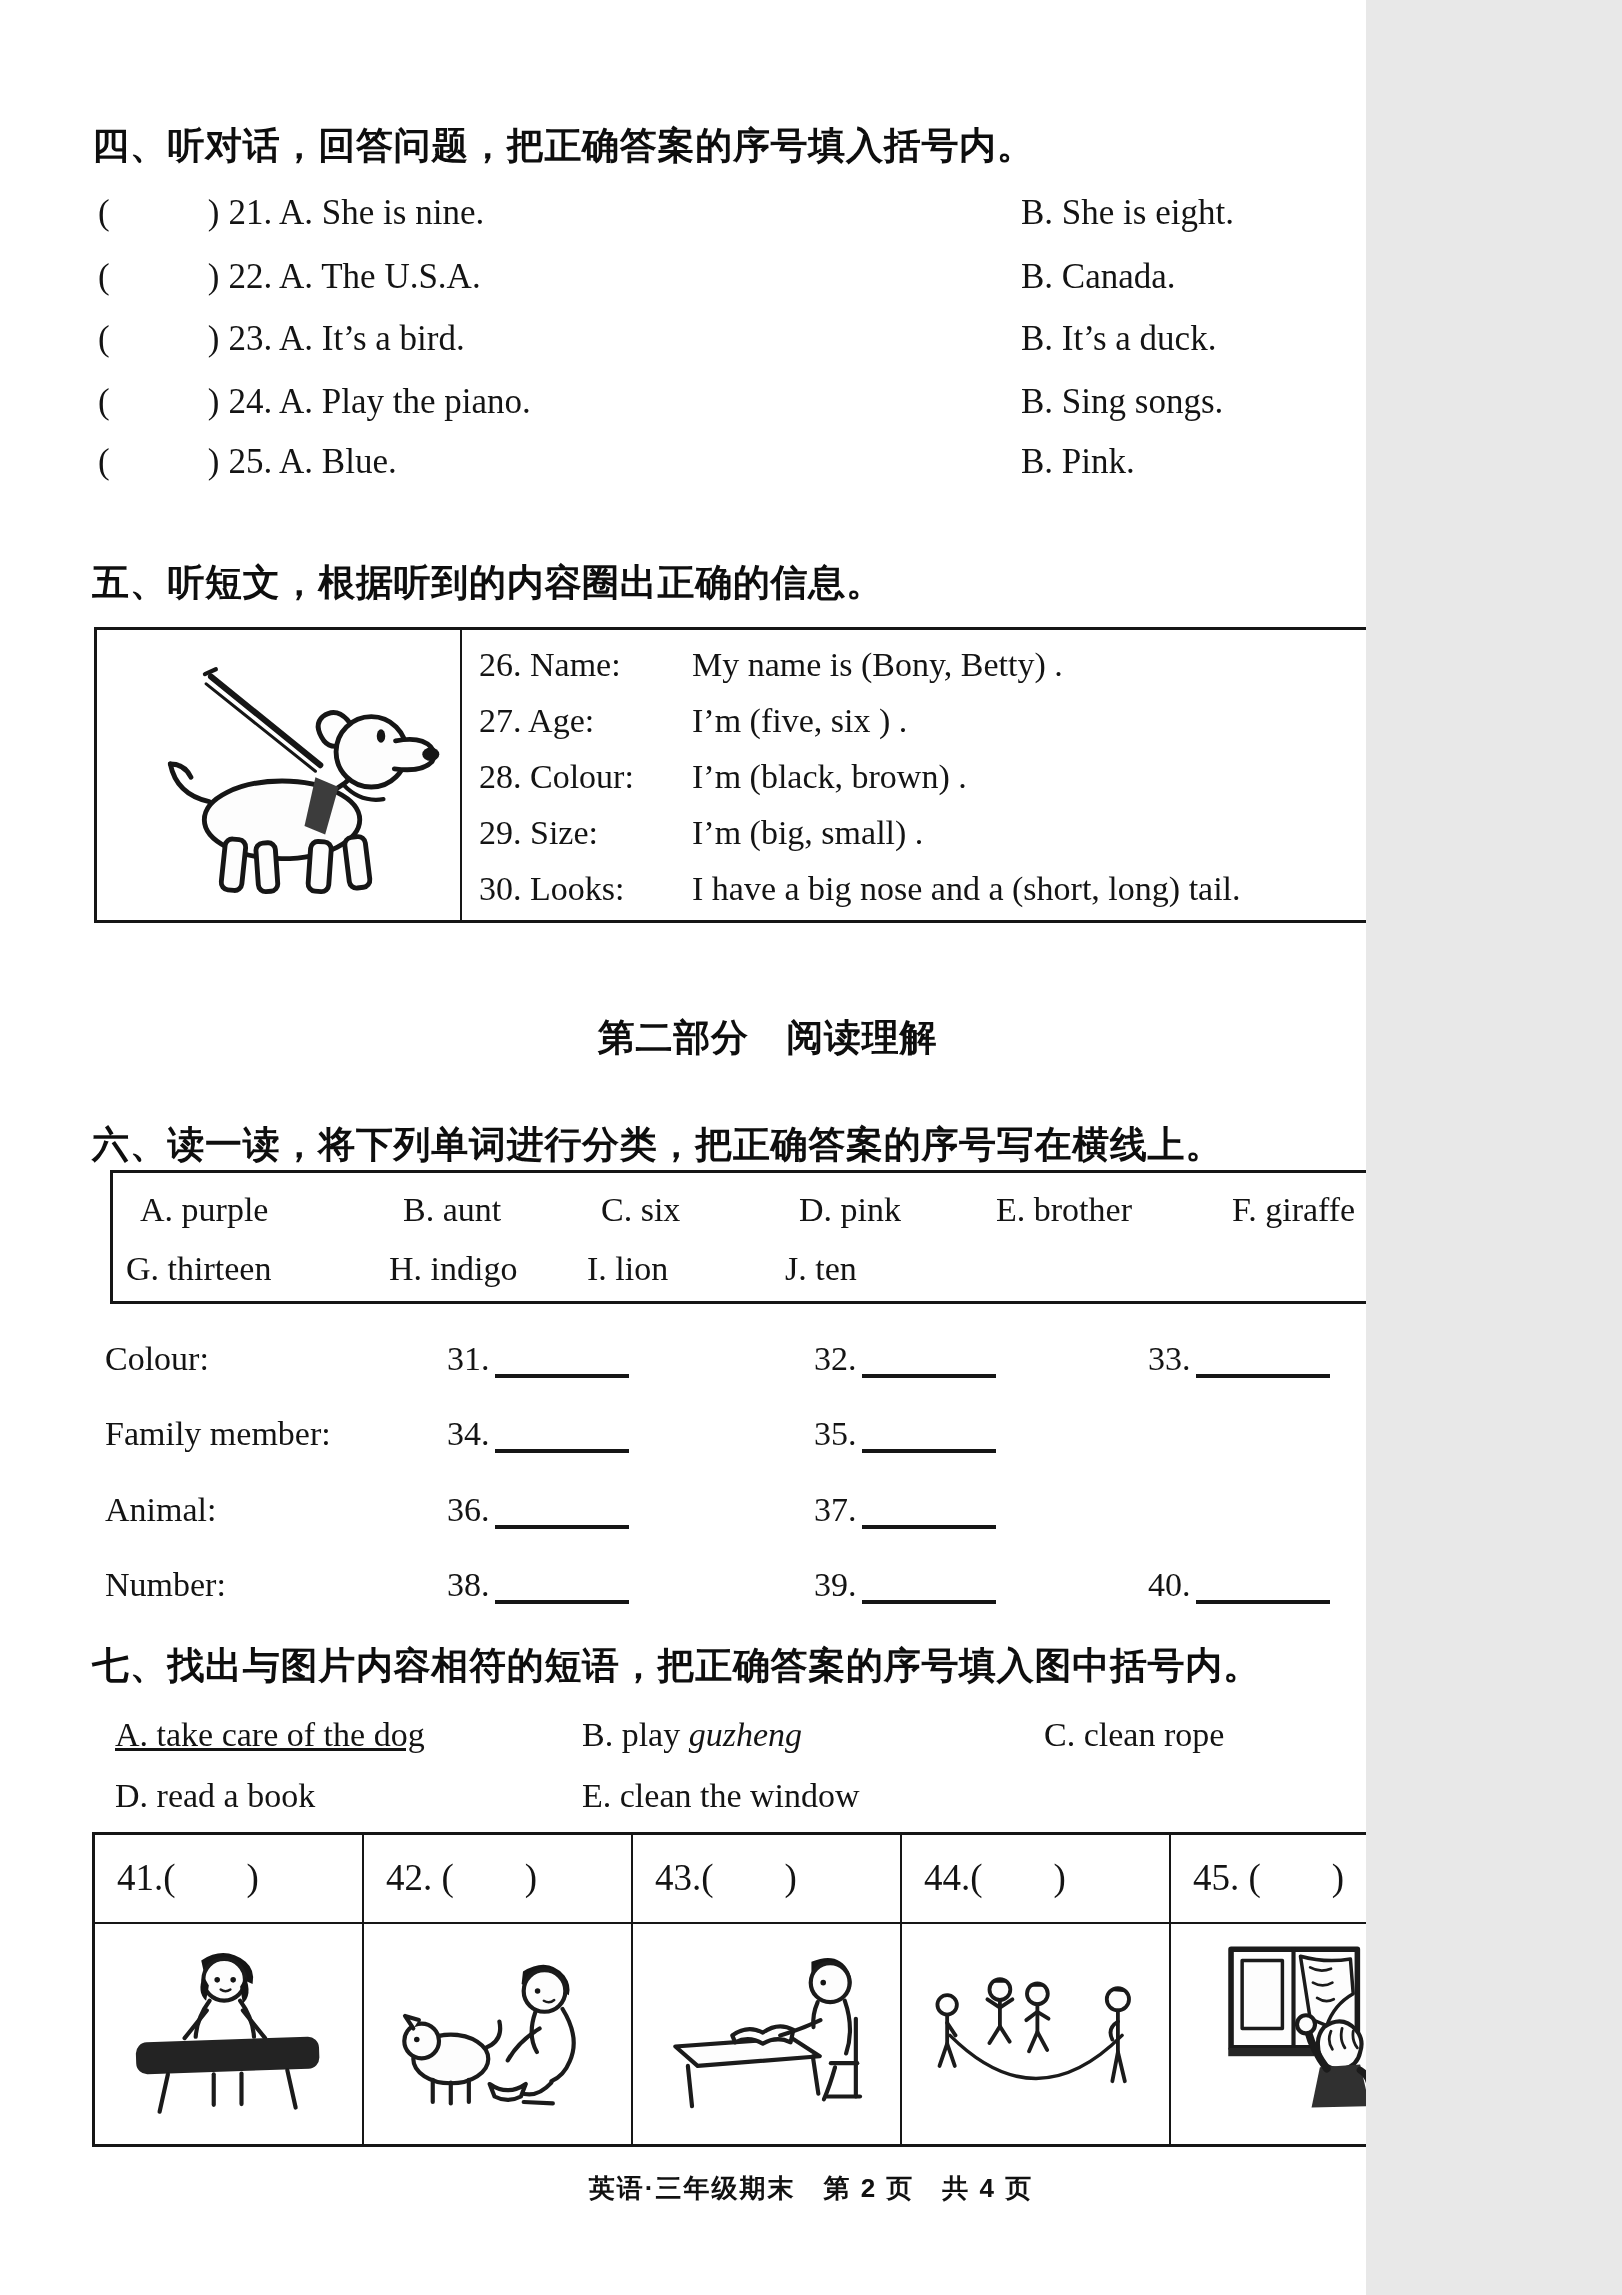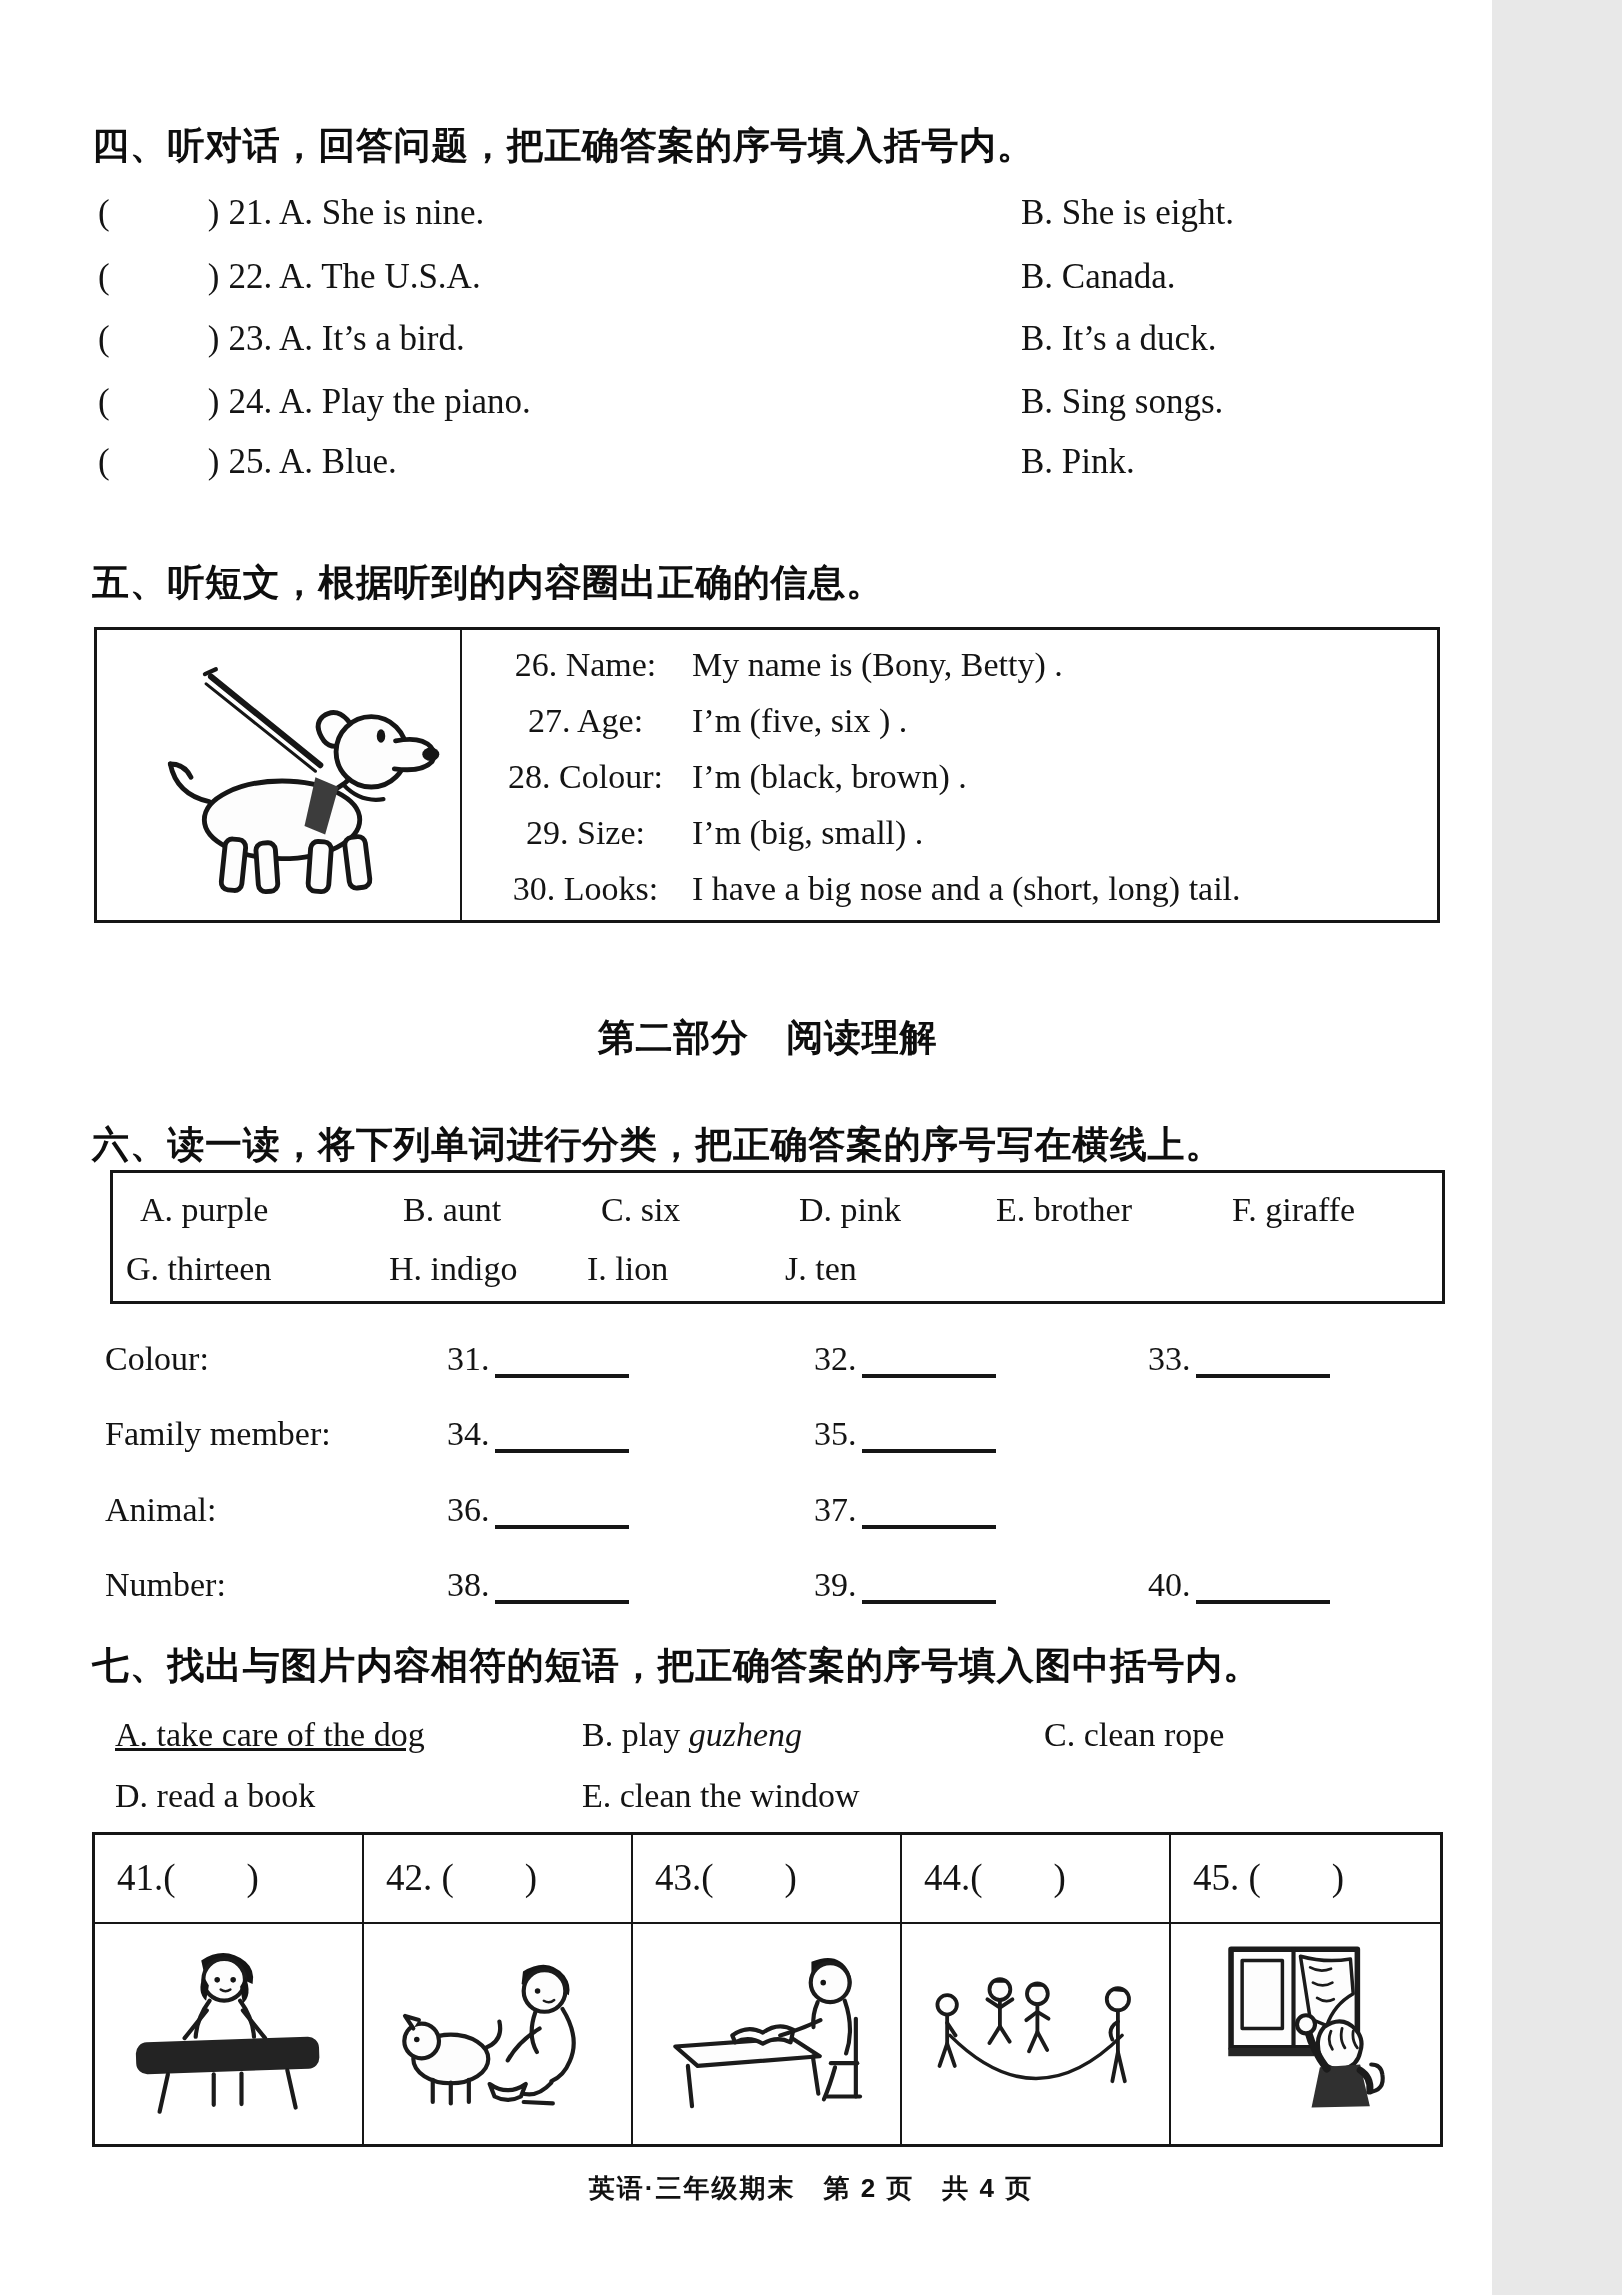--- a/index.html
+++ b/index.html
@@ -1,30 +1,30 @@
 <!DOCTYPE html>
 <html style="font-size:10.5px"><head>
 <meta charset="utf-8">
 <style>
   html,body{margin:0;padding:0;background:#e8e8e8;}
-  .page{position:relative;width:1492px;height:2295px;background:#ffffff;overflow:hidden;
+  .page{position:relative;width:1366px;height:2295px;background:#ffffff;overflow:hidden;
         font-family:"Liberation Serif",serif;color:#141414;}
   .abs{position:absolute;}
   .ctitle{font-family:"Liberation Sans",sans-serif;font-weight:bold;font-size:37px;color:#0e0e0e;letter-spacing:0.7px;white-space:nowrap;}
   .etext{font-family:Liberation Serif, serif;font-size:35px;white-space:nowrap;}
   .qrow{position:absolute;left:98px;width:1440px;height:52px;}
   .po{display:inline-block;}
   .pc{display:inline-block;margin-left:98px;margin-right:9.2px;}
   .bopt{position:absolute;left:923px;top:0;}
   
   .box5{position:absolute;left:94px;top:627px;width:1346px;height:296px;border:3.3px solid #161616;display:flex;box-sizing:border-box;}
   .box5-left{width:365px;border-right:2.6px solid #161616;display:flex;align-items:center;justify-content:center;box-sizing:border-box;}
   .box5-right{flex:1;padding:6.5px 0 0 17px;}
   .b5row{display:flex;font-size:34px;line-height:56px;white-space:nowrap;}
-  .b5label{width:213px;flex:none;text-align:center;}
+  .b5label{width:213px;flex:none;}
   .center-head{position:absolute;left:92px;width:1351px;text-align:center;}
   
   .box6{position:absolute;left:110px;top:1170px;width:1335px;height:134px;border:3.3px solid #161616;box-sizing:border-box;}
   .wrow{position:absolute;left:0;width:100%;display:grid;font-size:34px;white-space:nowrap;}
   .wrow1{top:18.3px;grid-template-columns:263px 198px 198px 197px 236px auto;padding-left:27px;}
   .wrow2{top:77px;grid-template-columns:263px 198px 198px auto;padding-left:13px;}
   .catrow{position:absolute;left:0;width:1622px;height:59px;font-size:34px;white-space:nowrap;}
   .cat{position:absolute;left:105px;}
   .bk{position:absolute;}
   .uline{display:inline-block;width:134px;height:34px;border-bottom:4.6px solid #161616;margin-left:5.2px;vertical-align:bottom;}

